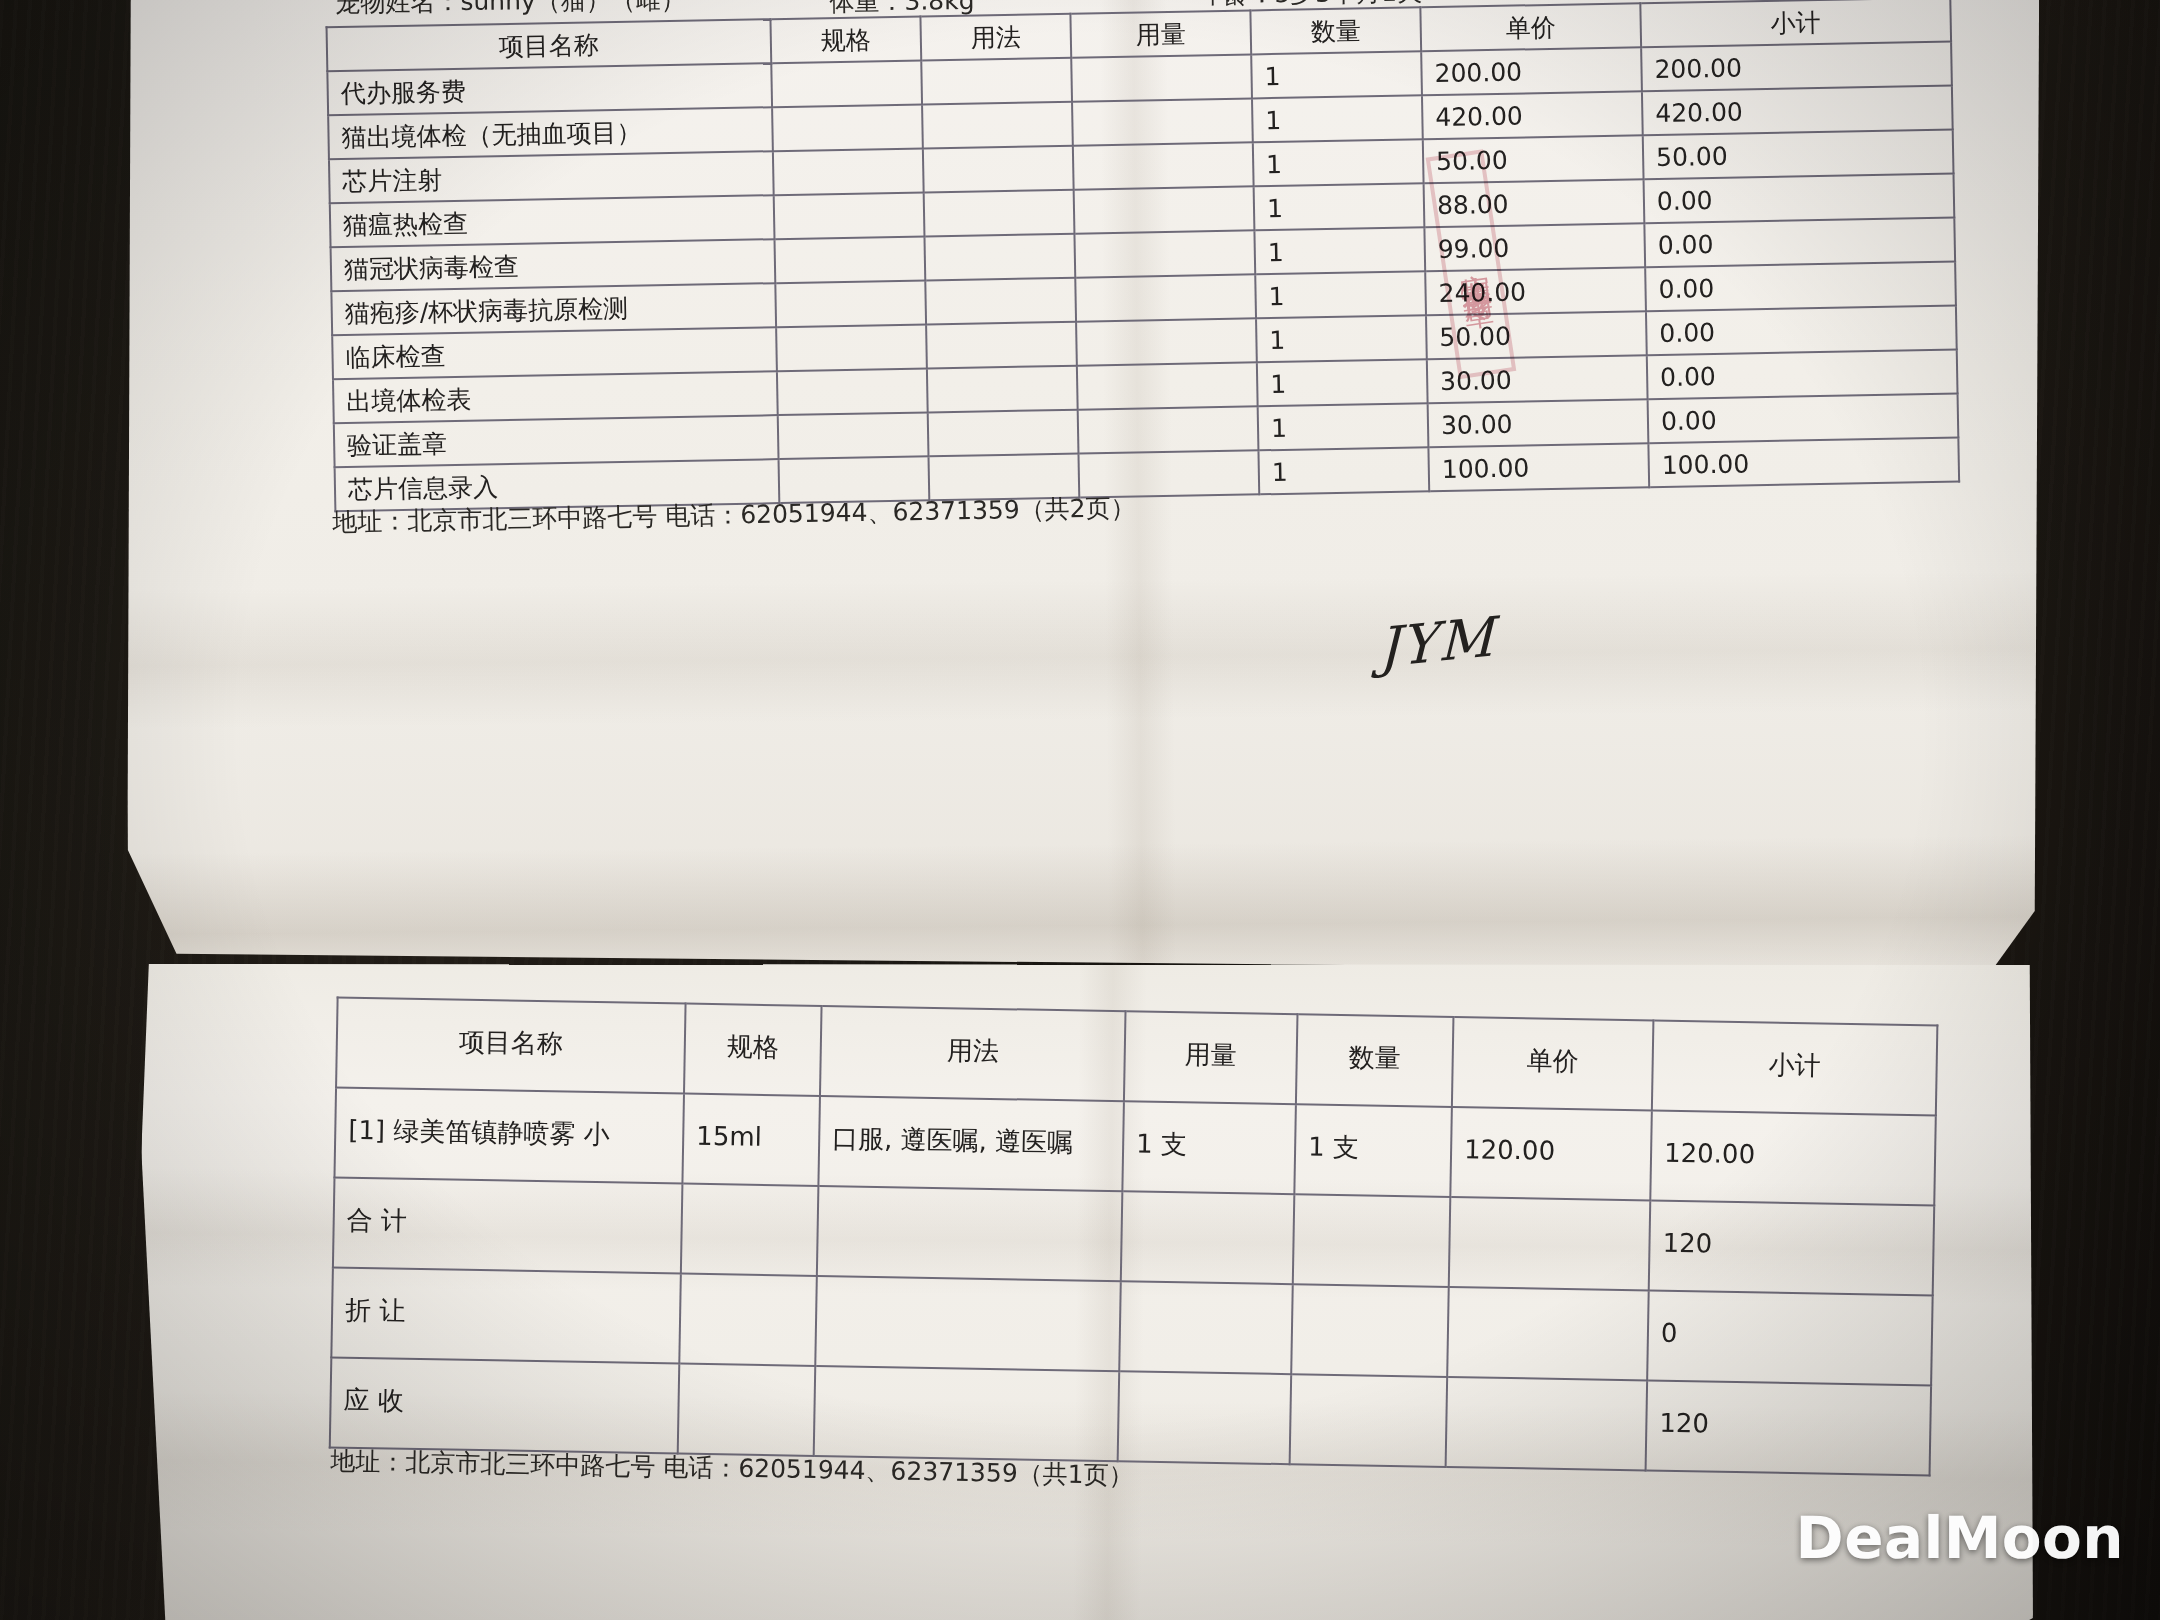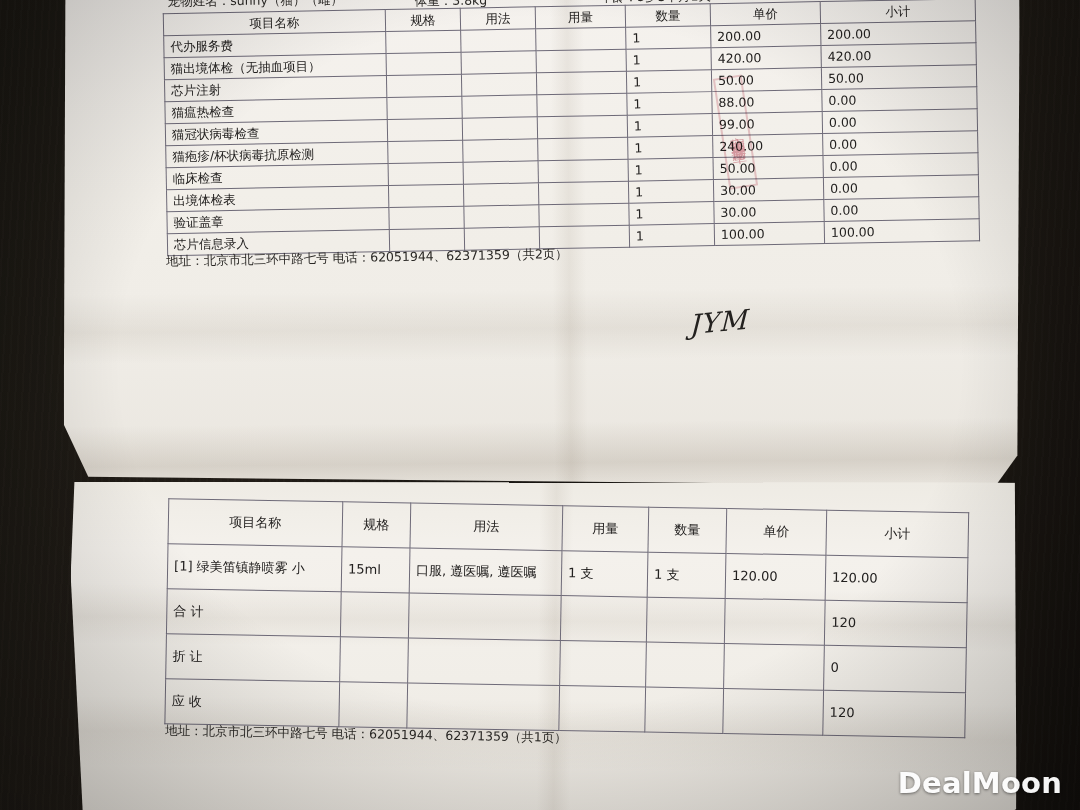--- a/index.html
+++ b/index.html
@@ -178,21 +178,21 @@
     top: 88px;
     height: 100px;
     transform: rotate(-8deg);
     opacity: 0.5;
   }
 
   
   #watermark {
     position: absolute;
     right: 18px;
-    bottom: 10px;
+    bottom: 24px;
     color: #ffffff;
     font-size: 29px;
     font-weight: bold;
     letter-spacing: 0.2px;
     opacity: 0.96;
     font-family: "DejaVu Sans", "Liberation Sans", sans-serif;
     text-shadow: 0 1px 3px rgba(0,0,0,0.5);
   }
   
   #vignette {

